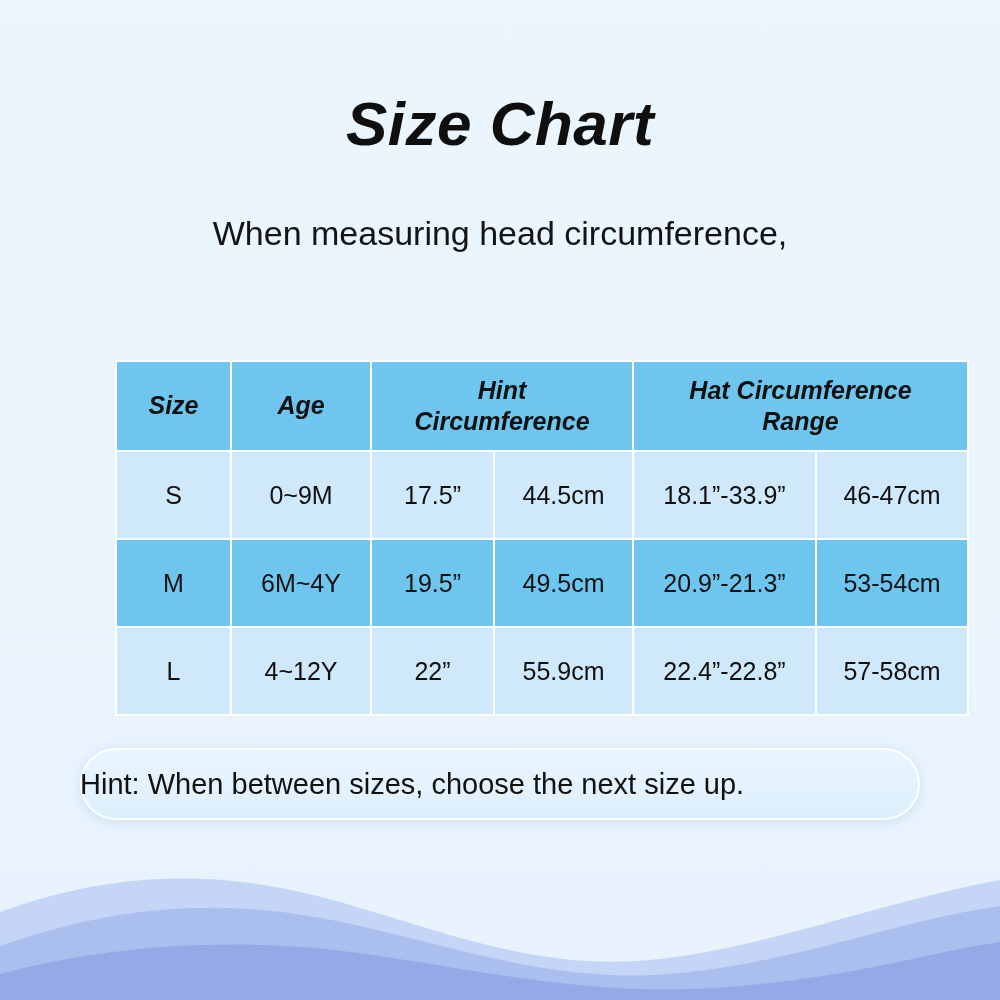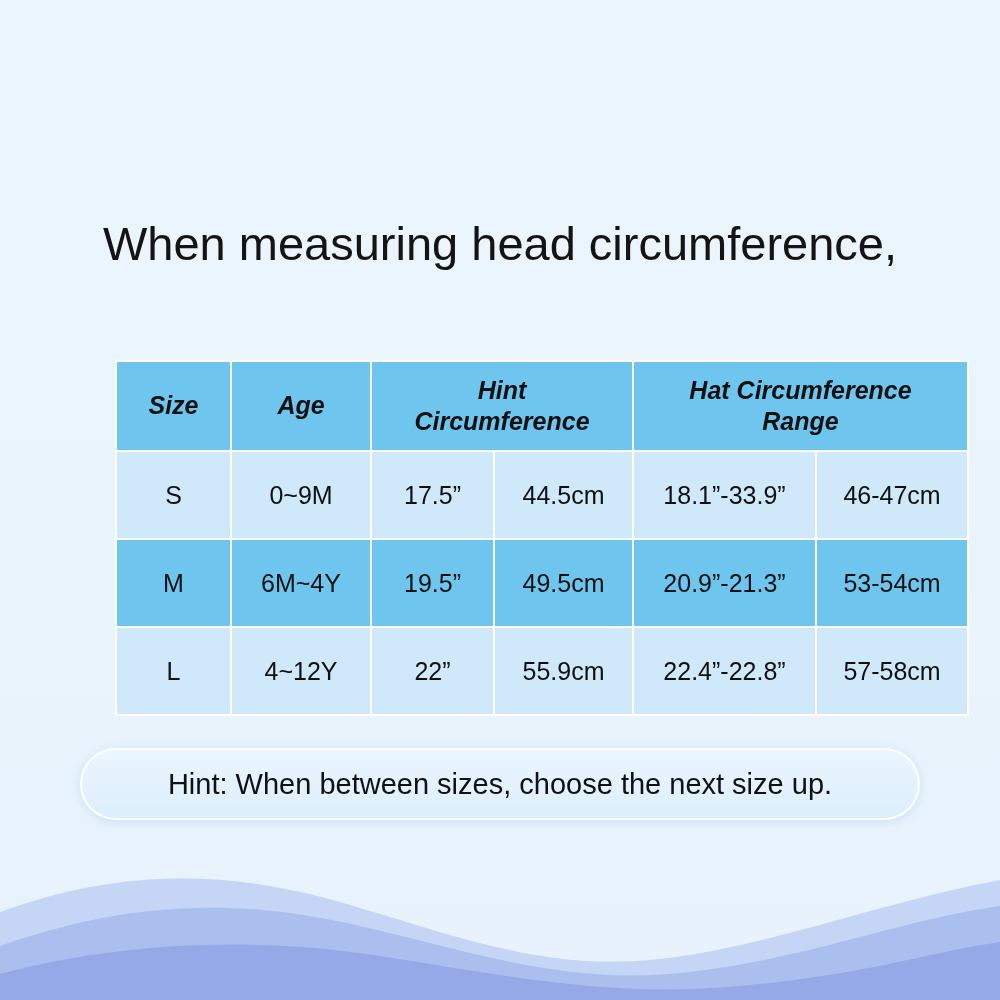--- a/index.html
+++ b/index.html
@@ -35,21 +35,21 @@
     letter-spacing: 0.5px;
   }
 
   
   .subtitle {
     position: absolute;
     top: 206px;
     left: 0;
     width: 100%;
     text-align: center;
-    font-size: 47px;
+    font-size: 34px;
     color: #141414;
     line-height: 1.62;
     font-weight: 400;
   }
   .subtitle .line {
     display: block;
   }
 
   
   .table-wrap {
@@ -101,39 +101,39 @@
     position: absolute;
     top: 748px;
     left: 80px;
     width: 840px;
     height: 72px;
     border-radius: 36px;
     background: linear-gradient(180deg, #eaf6ff 0%, #dceefc 100%);
     box-shadow: 0 0 0 2px #ffffff inset, 0 2px 10px rgba(120,170,215,0.25);
     display: flex;
     align-items: center;
-    justify-content: center;
     font-size: 29px;
     color: #111111;
   }
 
   
   .waves {
     position: absolute;
     left: 0;
     bottom: 0;
     width: 1000px;
     height: 160px;
   }
 </style>
 </head>
 <body>
 
 <div class="page">
 
+  <div class="title">Size Chart</div>
 
   <div class="subtitle">
     <span class="line">When measuring head circumference,</span>
   </div>
 
   <div class="table-wrap">
     <table class="size-table">
       <colgroup>
         <col class="col-size">
         <col class="col-age">

